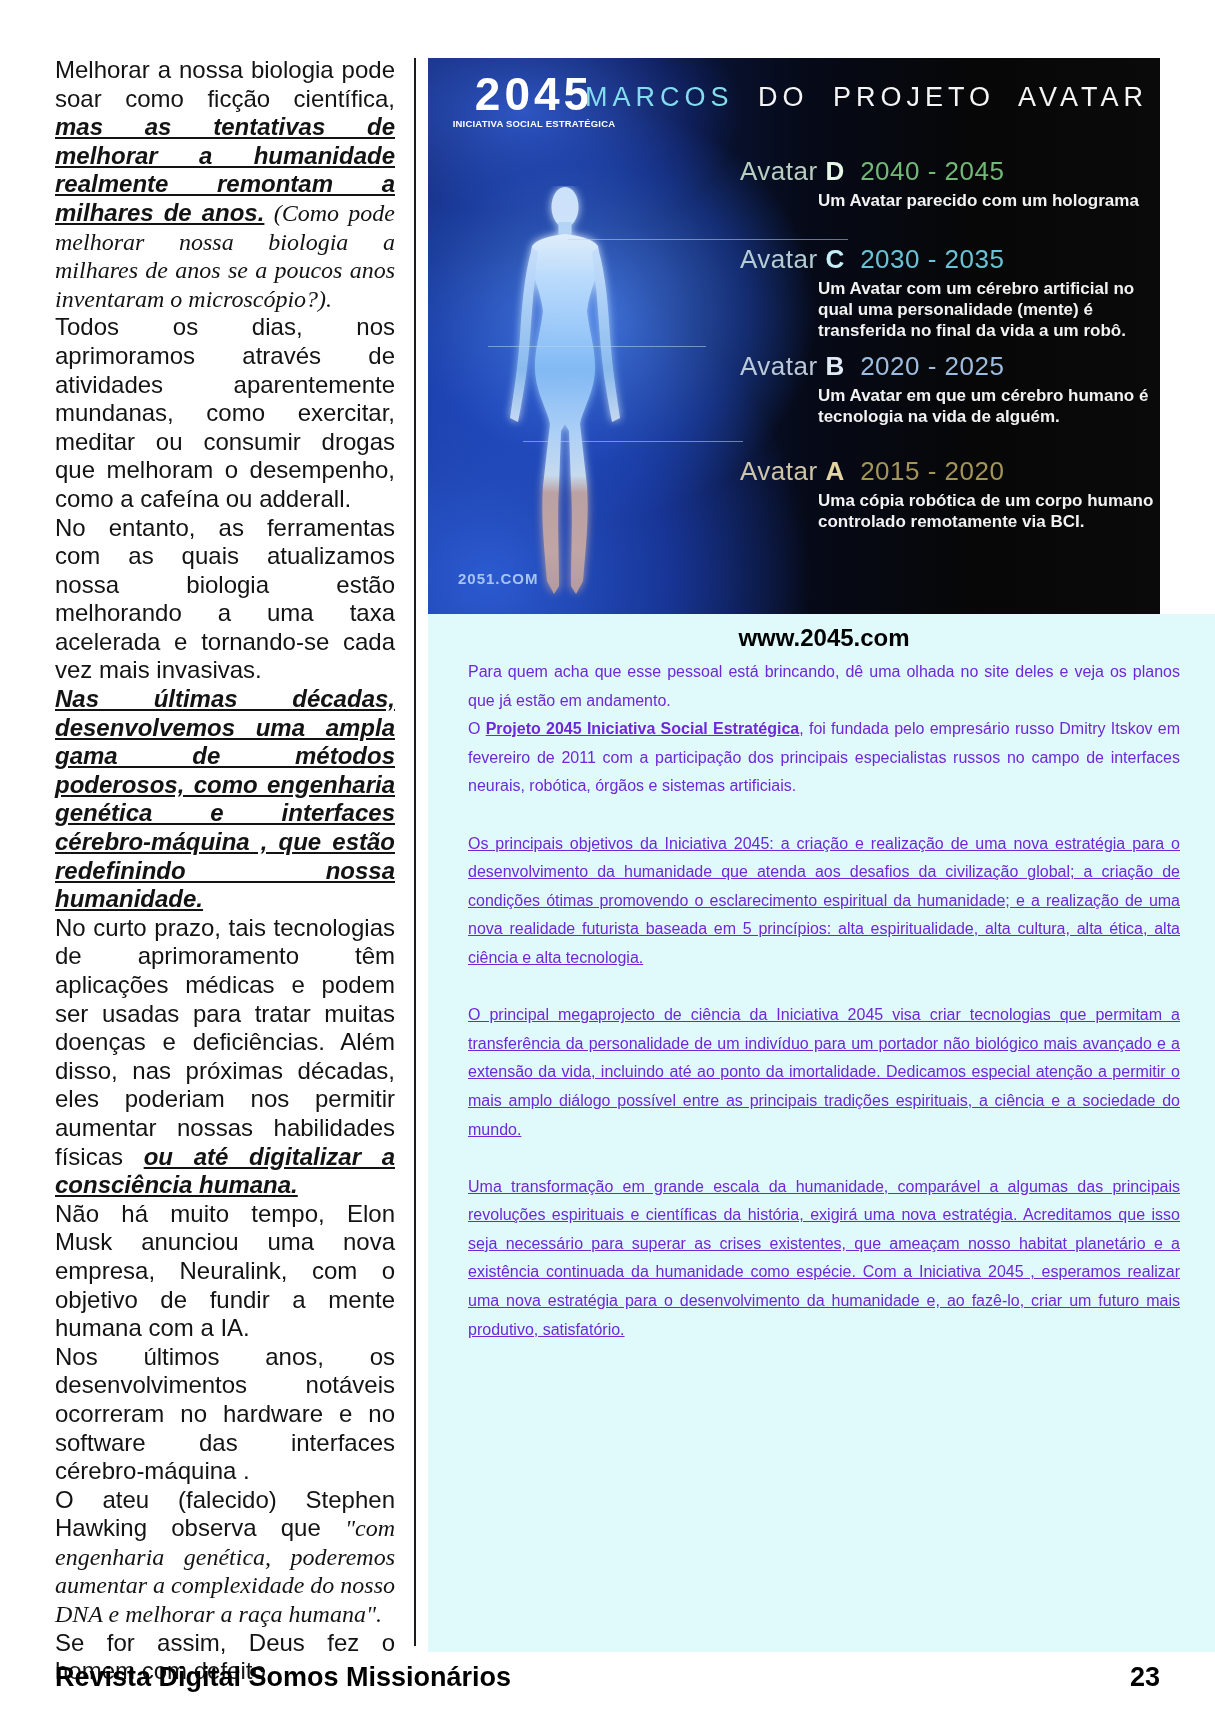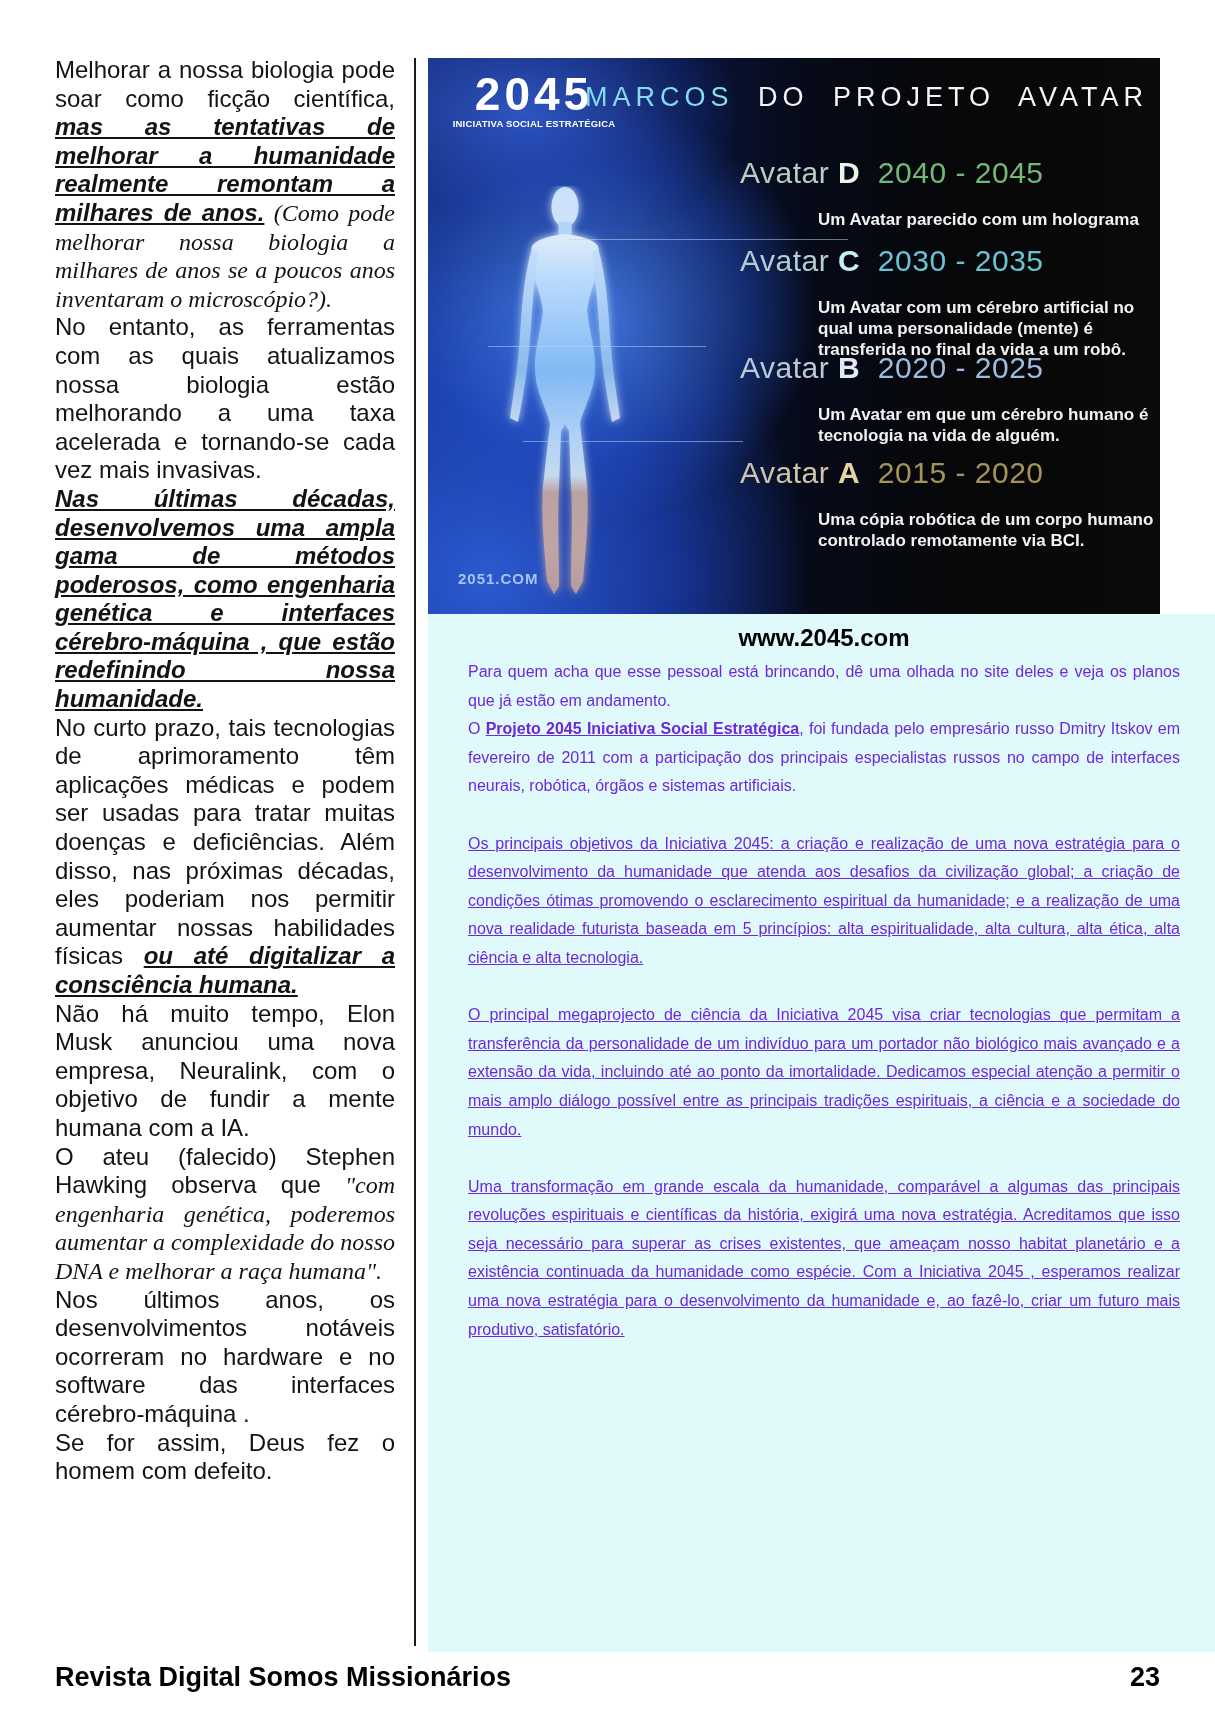--- a/index.html
+++ b/index.html
@@ -31,46 +31,47 @@
       radial-gradient(ellipse 300px 270px at 155px 255px, rgba(80,140,255,.80), rgba(35,80,200,.45) 55%, rgba(10,25,80,0) 78%),
       radial-gradient(ellipse 430px 430px at 60px 520px, #2b5ad0 0%, rgba(28,64,180,.75) 42%, rgba(6,16,55,0) 75%),
       radial-gradient(ellipse 280px 170px at 95px 55px, rgba(48,88,200,.95), rgba(22,44,130,.45) 60%, rgba(0,0,0,0) 78%),
       linear-gradient(90deg, #16307c 0%, #0a1845 28%, #060a18 52%, #070707 75%, #0a0a0a 100%);}
   .ig-logo{position:absolute;left:18px;top:12px;width:176px;text-align:center;color:#fff;}
   .ig-logo .big{font-size:46px;font-weight:bold;letter-spacing:4px;line-height:48px;}
   .ig-logo .sub{font-size:9.5px;font-weight:bold;letter-spacing:.2px;margin-top:0;}
   .ig-title{position:absolute;left:157px;top:24px;width:575px;font-size:27px;letter-spacing:5px;
             word-spacing:12px;color:#f5f5f5;white-space:nowrap;}
   .milestone{position:absolute;left:312px;width:420px;}
-  .ms-label{font-size:30px;letter-spacing:.5px;white-space:nowrap;}
+  .ms-label{font-size:26px;letter-spacing:.5px;white-space:nowrap;}
   .ms-label .letter{font-weight:bold;}
-  .ms-desc{margin-left:78px;margin-top:19px;width:345px;font-size:17px;font-weight:bold;
+  .ms-desc{margin-left:78px;margin-top:3px;width:345px;font-size:17px;font-weight:bold;
            line-height:21px;color:#f2f2f2;}
   .ig-line{position:absolute;height:1px;background:rgba(185,210,240,.55);}
   .watermark{position:absolute;left:30px;top:512px;font-size:15px;font-weight:bold;
              letter-spacing:1px;color:#a9c4ef;}
   .body-figure{position:absolute;left:52px;top:128px;}
 
   
   .footer{position:absolute;left:55px;top:1662px;width:1105px;display:flex;
           justify-content:space-between;font-size:27px;font-weight:bold;color:#000;}
 </style>
 </head>
 <body>
 
 <div id="page">
 
   <div class="left-col">
     <p><span class="seg-n">Melhorar a nossa biologia pode soar como ficção científica, </span><span class="seg-biu">mas as tentativas de melhorar a humanidade realmente remontam a milhares de anos.</span><span class="seg-i"> (Como pode melhorar nossa biologia a milhares de anos se a poucos anos inventaram o microscópio?).</span></p>
+    <p><span class="seg-n">Todos os dias, nos aprimoramos através de atividades aparentemente mundanas, como exercitar, meditar ou consumir drogas que melhoram o desempenho, como a cafeína ou adderall.</span></p>
     <p><span class="seg-n">No entanto, as ferramentas com as quais atualizamos nossa biologia estão melhorando a uma taxa acelerada e tornando-se cada vez mais invasivas.</span></p>
     <p><span class="seg-biu">Nas últimas décadas, desenvolvemos uma ampla gama de métodos poderosos, como engenharia genética e interfaces cérebro-máquina , que estão redefinindo nossa humanidade.</span></p>
     <p><span class="seg-n">No curto prazo, tais tecnologias de aprimoramento têm aplicações médicas e podem ser usadas para tratar muitas doenças e deficiências. Além disso, nas próximas décadas, eles poderiam nos permitir aumentar nossas habilidades físicas </span><span class="seg-biu">ou até digitalizar a consciência humana.</span></p>
     <p><span class="seg-n">Não há muito tempo, Elon Musk anunciou uma nova empresa, Neuralink, com o objetivo de fundir a mente humana com a IA.</span></p>
+    <p><span class="seg-n">Nos últimos anos, os desenvolvimentos notáveis ocorreram no hardware e no software das interfaces cérebro-máquina .</span></p>
     <p><span class="seg-n">O ateu (falecido) Stephen Hawking observa que </span><span class="seg-i">"com engenharia genética, poderemos aumentar a complexidade do nosso DNA e melhorar a raça humana".</span></p>
-    <p><span class="seg-n">Nos últimos anos, os desenvolvimentos notáveis ocorreram no hardware e no software das interfaces cérebro-máquina .</span></p>
     <p><span class="seg-n">Se for assim, Deus fez o homem com defeito.</span></p>
   </div>
 
   <div class="divider"></div>
 
   <div class="infographic">
 
     <svg class="body-figure" width="170" height="416" viewBox="0 0 170 416">
       <defs>
         <linearGradient id="bodyGrad" x1="0" y1="0" x2="0" y2="1">

